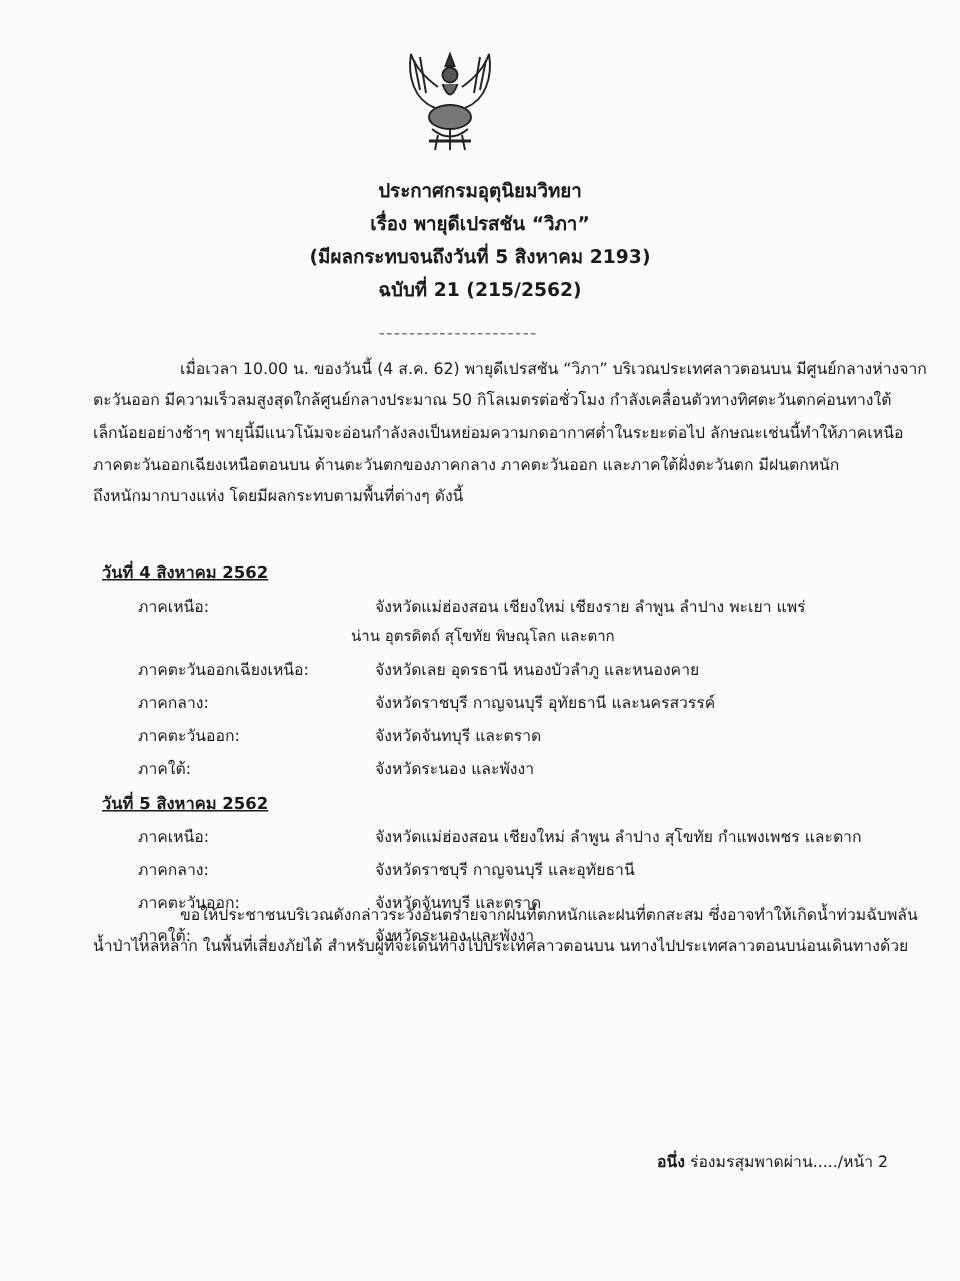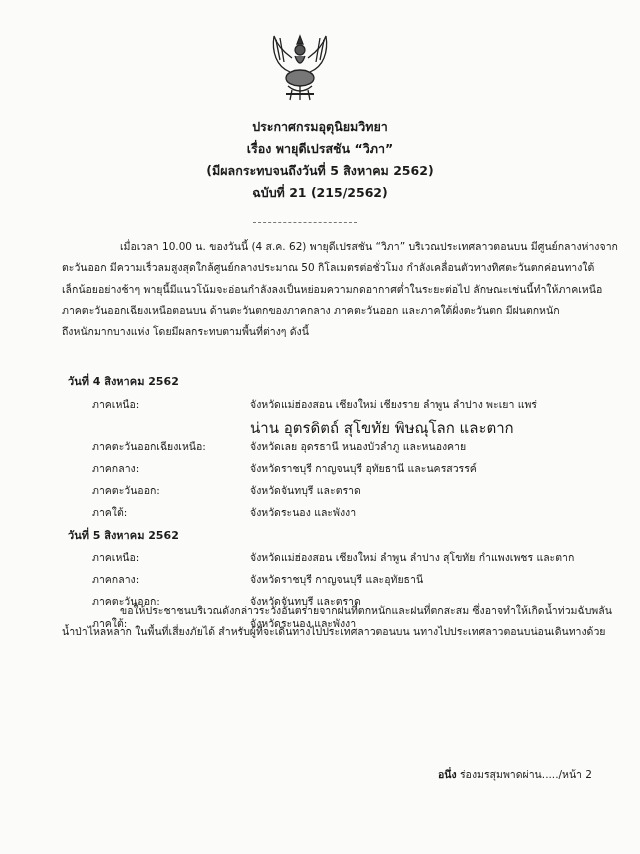--- a/index.html
+++ b/index.html
@@ -11,25 +11,25 @@
     position: relative;
   }
   .page { position: absolute; inset: 0; }
   .emblem { position: absolute; left: 262px; top: 30px; width: 76px; height: 76px; }
   .header { position: absolute; left: 0; right: 0; top: 116px; text-align: center; font-weight: bold; font-size: 12.5px; line-height: 22px; }
   .divider { position: absolute; left: 253px; top: 222px; width: 104px; border-top: 1px dashed #777; }
   .body-text { position: absolute; left: 30px; width: 590px; font-size: 10.5px; line-height: 21.3px; margin-left: 32px; }
   .para1 { top: 236px; }
   .para1 .line { white-space: nowrap; }
   .indent { padding-left: 58px; }
-  .date-head { position: absolute; left: 68px; font-weight: bold; font-size: 11px; }
+  .date-head { position: absolute; left: 68px; font-weight: bold; font-size: 11px; text-decoration: underline; }
   .region-row { position: absolute; left: 92px; font-size: 10.5px; white-space: nowrap; }
   .region-row .label { display: inline-block; width: 158px; }
   .region-row .provinces { display: inline-block; }
-  .cont { position: absolute; left: 250px; font-size: 15px; white-space: nowrap; }
+  .cont { position: absolute; left: 234px; font-size: 10px; white-space: nowrap; }
   .para2 { top: 630px; }
   .footer { position: absolute; left: 438px; top: 766px; font-size: 10.5px; white-space: nowrap; }
   .footer b { font-weight: bold; }
 </style>
 </head>
 <body>
 
 <div class="page">
 
   <svg class="emblem" viewBox="0 0 76 76">
@@ -44,21 +44,21 @@
       <path d="M26 56 Q38 66 50 56"></path>
       <path d="M24 64 L52 64" stroke-width="2"></path>
       <path d="M30 60 L28 70 M46 60 L48 70"></path>
       <path d="M38 56 L38 70"></path>
     </g>
   </svg>
 
   <div class="header">
     <div>ประกาศกรมอุตุนิยมวิทยา</div>
     <div>เรื่อง  พายุดีเปรสชัน “วิภา”</div>
-    <div>(มีผลกระทบจนถึงวันที่ 5 สิงหาคม 2562)</div>
+    <div>(มีผลกระทบจนถึงวันที่ 5 สิงหาคม 2193)</div>
     <div>ฉบับที่ 21 (215/2562)</div>
   </div>
 
   <div class="divider"></div>
 
   <div class="body-text para1">
     <div class="line indent">เมื่อเวลา 10.00 น. ของวันนี้ (4 ส.ค. 62) พายุดีเปรสชัน “วิภา” บริเวณประเทศลาวตอนบน มีศูนย์กลางห่างจาก</div>
     <div class="line">ตะวันออก มีความเร็วลมสูงสุดใกล้ศูนย์กลางประมาณ 50 กิโลเมตรต่อชั่วโมง กำลังเคลื่อนตัวทางทิศตะวันตกค่อนทางใต้</div>
     <div class="line">เล็กน้อยอย่างช้าๆ พายุนี้มีแนวโน้มจะอ่อนกำลังลงเป็นหย่อมความกดอากาศต่ำในระยะต่อไป ลักษณะเช่นนี้ทำให้ภาคเหนือ</div>
     <div class="line">ภาคตะวันออกเฉียงเหนือตอนบน ด้านตะวันตกของภาคกลาง ภาคตะวันออก และภาคใต้ฝั่งตะวันตก มีฝนตกหนัก</div>

